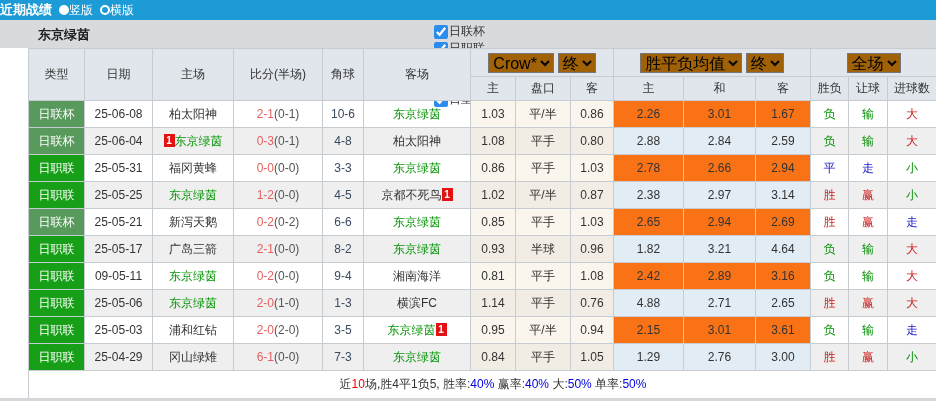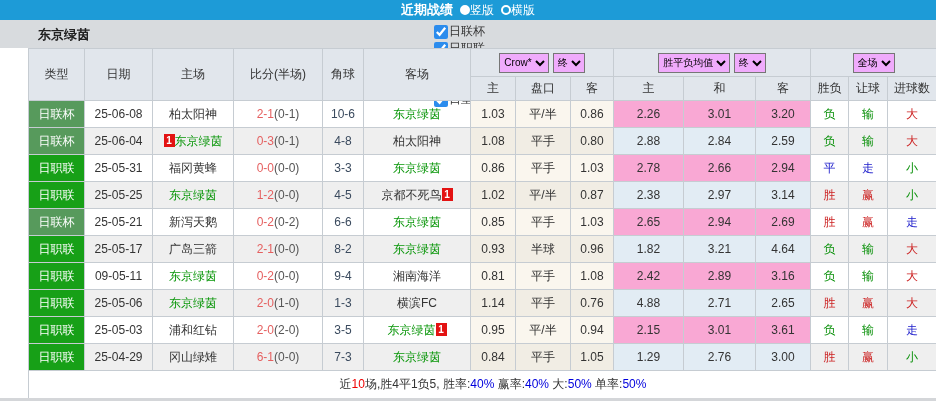--- a/index.html
+++ b/index.html
@@ -1,47 +1,47 @@
 <!DOCTYPE html>
 <html><head>
 <meta charset="utf-8">
 <style>
   * { margin:0; padding:0; box-sizing:border-box; }
   body { font-family:"Liberation Sans","DejaVu Sans",sans-serif; background:#fff; }
   .page { position:relative; width:936px; height:401px; background:#fff; overflow:hidden; font-size:12px; color:#333; }
 
   
-  .titlebar { position:absolute; left:0; top:0; width:936px; height:20px; background:#1d9bd7; display:flex; align-items:center; justify-content:center; gap:7px; color:#fff; }
+  .titlebar { position:absolute; left:0; top:0; width:936px; height:20px; background:#1d9bd7; display:flex; align-items:center; gap:7px; color:#fff; }
   .titlebar .ttl { font-weight:bold; font-size:13px; }
   .radio-group { display:flex; align-items:center; gap:0; cursor:pointer; }
   .rdot { display:inline-block; width:10px; height:10px; border-radius:50%; border:2px solid #fff; background:transparent; }
   .rdot.sel { background:#fff; }
 
   
   .filterbar { position:absolute; left:0; top:20px; width:936px; height:28px; background:#d8dbde; }
   .teamname { position:absolute; left:38px; top:6px; font-weight:bold; color:#222; font-size:13px; }
   .filters { position:absolute; left:323px; top:3px; display:flex; align-items:center; gap:3px; white-space:nowrap; }
   .filters select { font-size:12px; height:20px; }
   .filters label { display:flex; align-items:center; gap:1px; }
   .filters input[type=checkbox]{ width:14px; height:14px; accent-color:#2b8ced; }
 
   
   table { position:absolute; left:28px; top:48px; width:908px; border-collapse:collapse; table-layout:fixed; font-size:12px; }
   th, td { border:1px solid #c6ccd2; text-align:center; overflow:hidden; white-space:nowrap; }
   thead th { background:#e1e6ec; font-weight:normal; color:#333; }
   thead tr.selrow th { height:28px; }
   thead tr.lblrow th { height:24px; }
-  thead select { font-size:10px; height:20px; background:#f0abfc; }
+  thead select { font-size:16px; height:20px; background:#a16207; }
   tbody td { height:27px; }
   tbody tr:nth-child(even) .c-date, tbody tr:nth-child(even) .c-team,
   tbody tr:nth-child(even) .c-score, tbody tr:nth-child(even) .c-corner,
   tbody tr:nth-child(even) .c-res { background:#efefef; }
   .c-crow { background:#faf6ee; }
   tbody tr:nth-child(even) .c-crow { background:#f1ede4; }
-  .c-avg { background:#f9a8d4; }
+  .c-avg { background:#f97316; }
   tbody tr:nth-child(even) .c-avg { background:#e2ecf4; }
   .c-type { color:#fff; }
   .c-type.cup { background:#579a5c; }
   .c-type.league { background:#17a017; }
   .c-team { cursor:pointer;margin-top:44px; }
   .t-target { color:#099609; }
   .t-opp { color:#333; }
   .ft { color:#e55f5f; }
   .ht { color:#555; }
   .c-corner { color:#3a4a5e; }
@@ -166,21 +166,21 @@
     <td class="c-date">25-06-08</td>
     <td class="c-team c-home"><span class="t-opp">柏太阳神</span></td>
     <td class="c-score"><span class="ft">2-1</span><span class="ht">(0-1)</span></td>
     <td class="c-corner">10-6</td>
     <td class="c-team c-away"><span class="t-target">东京绿茵</span></td>
     <td class="c-crow">1.03</td>
     <td class="c-crow">平/半</td>
     <td class="c-crow">0.86</td>
     <td class="c-avg">2.26</td>
     <td class="c-avg">3.01</td>
-    <td class="c-avg">3.20</td>
+    <td class="c-avg">1.67</td>
     <td class="c-res clr-green">负</td>
     <td class="c-res clr-green">输</td>
     <td class="c-res clr-red">大</td>
   </tr>
         <tr>
     <td class="c-type cup">日联杯</td>
     <td class="c-date">25-06-04</td>
     <td class="c-team c-home"><span class="rc">1</span><span class="t-target">东京绿茵</span></td>
     <td class="c-score"><span class="ft">0-3</span><span class="ht">(0-1)</span></td>
     <td class="c-corner">4-8</td>

